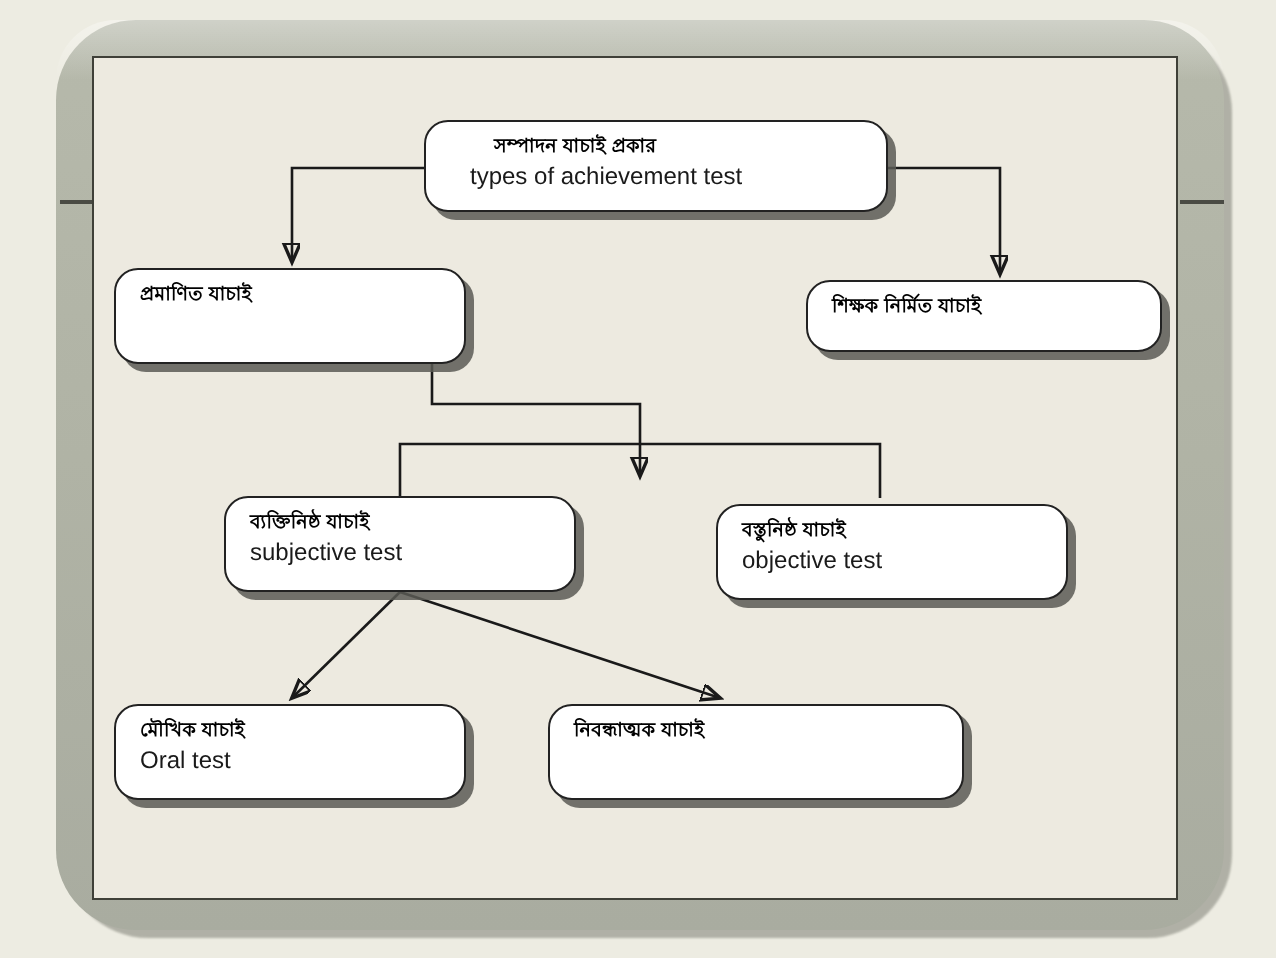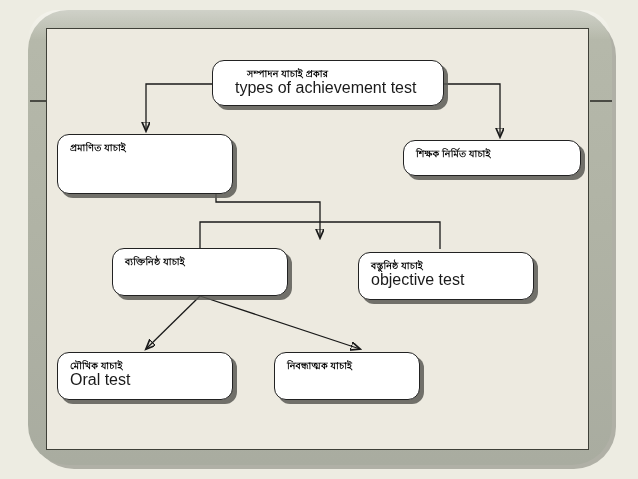--- a/index.html
+++ b/index.html
@@ -71,35 +71,35 @@
   }
   .node .bn {
     font-weight: bold;
     font-size: 9.5px;
     color: #000000;
     line-height: 13px;
     white-space: nowrap;
     letter-spacing: 0.2px;
   }
   .node .en {
-    font-size: 16px;
+    font-size: 12px;
     color: #1a1a1a;
     line-height: 16px;
     white-space: nowrap;
   }
   .node.root .bn { padding-left: 22px; }
   .node.root .en { padding-left: 10px; }
 
   #n-root  { left: 212px; top: 60px;  width: 232px; height: 46px; }
-  #n-std   { left: 57px;  top: 134px; width: 176px; height: 60px; }
+  #n-std   { left: 57px;  top: 134px; width: 176px; height: 48px; }
   #n-tmt   { left: 403px; top: 140px; width: 178px; height: 36px; }
   #n-subj  { left: 112px; top: 248px; width: 176px; height: 48px; }
   #n-obj   { left: 358px; top: 252px; width: 176px; height: 48px; }
   #n-oral  { left: 57px;  top: 352px; width: 176px; height: 48px; }
-  #n-essay { left: 274px; top: 352px; width: 146px; height: 48px; }
+  #n-essay { left: 274px; top: 352px; width: 208px; height: 48px; }
 
   
   #wires {
     position: absolute;
     left: 0; top: 0;
     width: 638px; height: 479px;
     z-index: 3;
     pointer-events: none;
   }
   #wires path, #wires line { fill: none; stroke: #1a1a1a; stroke-width: 1.3px; }
@@ -144,20 +144,21 @@
   <div class="node" id="n-std">
     <div class="bn">প্রমাণিত যাচাই</div>
   </div>
 
   <div class="node" id="n-tmt">
     <div class="bn">শিক্ষক নির্মিত যাচাই</div>
   </div>
 
   <div class="node" id="n-subj">
     <div class="bn">ব্যক্তিনিষ্ঠ যাচাই</div>
+    <div class="en">subjective test</div>
   </div>
 
   <div class="node" id="n-oral">
     <div class="bn">মৌখিক যাচাই</div>
     <div class="en">Oral test</div>
   </div>
 
   <div class="node" id="n-obj">
     <div class="bn">বস্তুনিষ্ঠ যাচাই</div>
     <div class="en">objective test</div>

